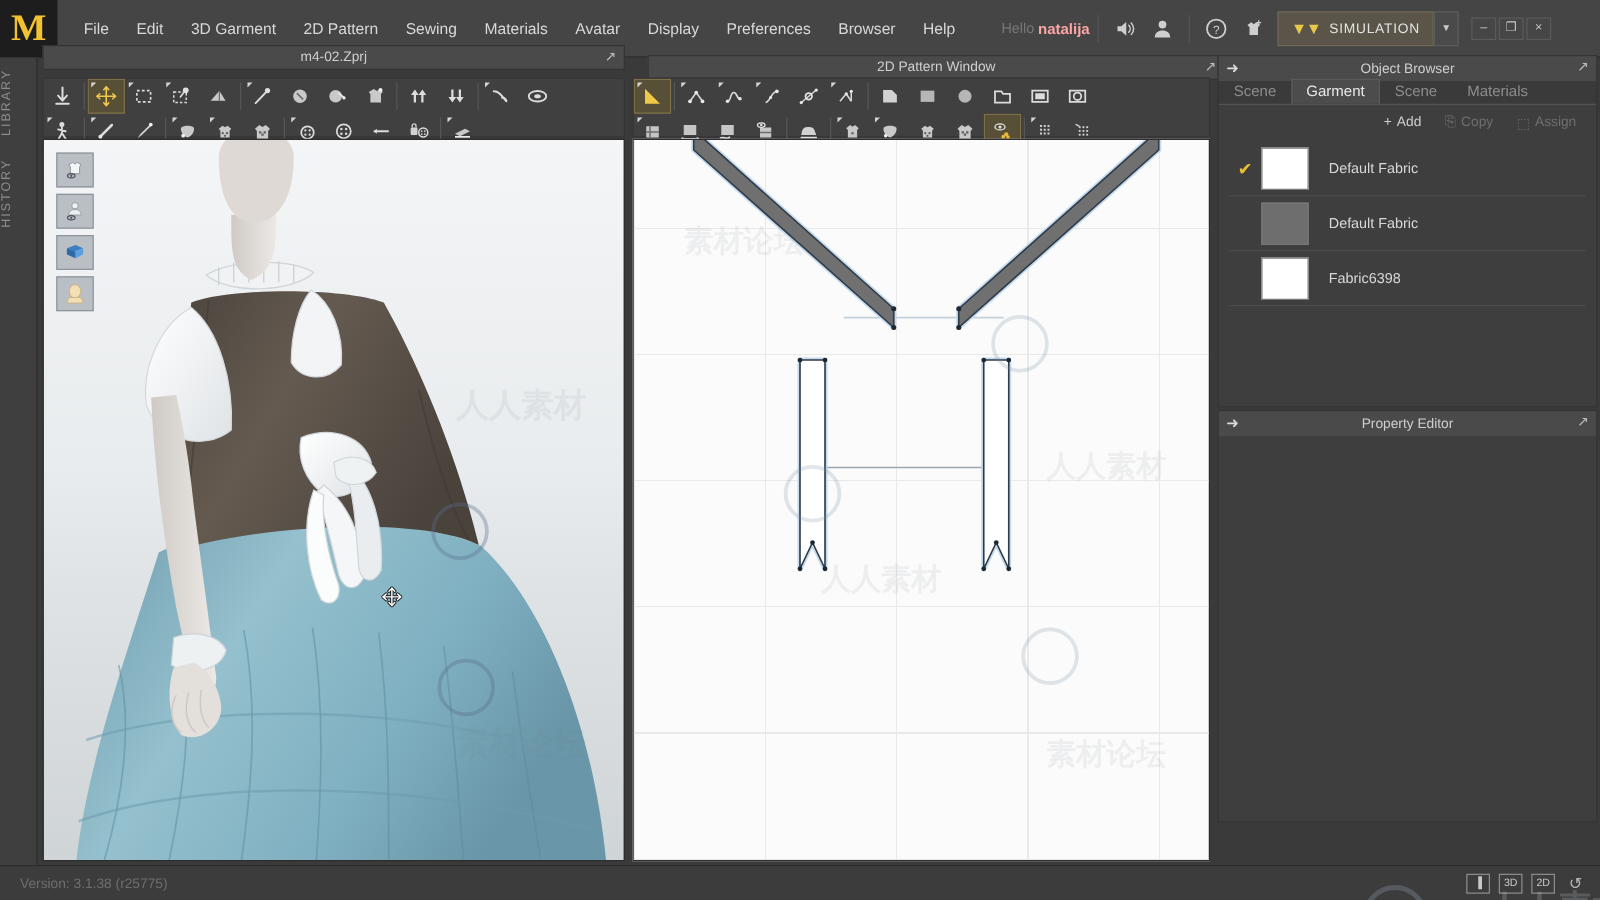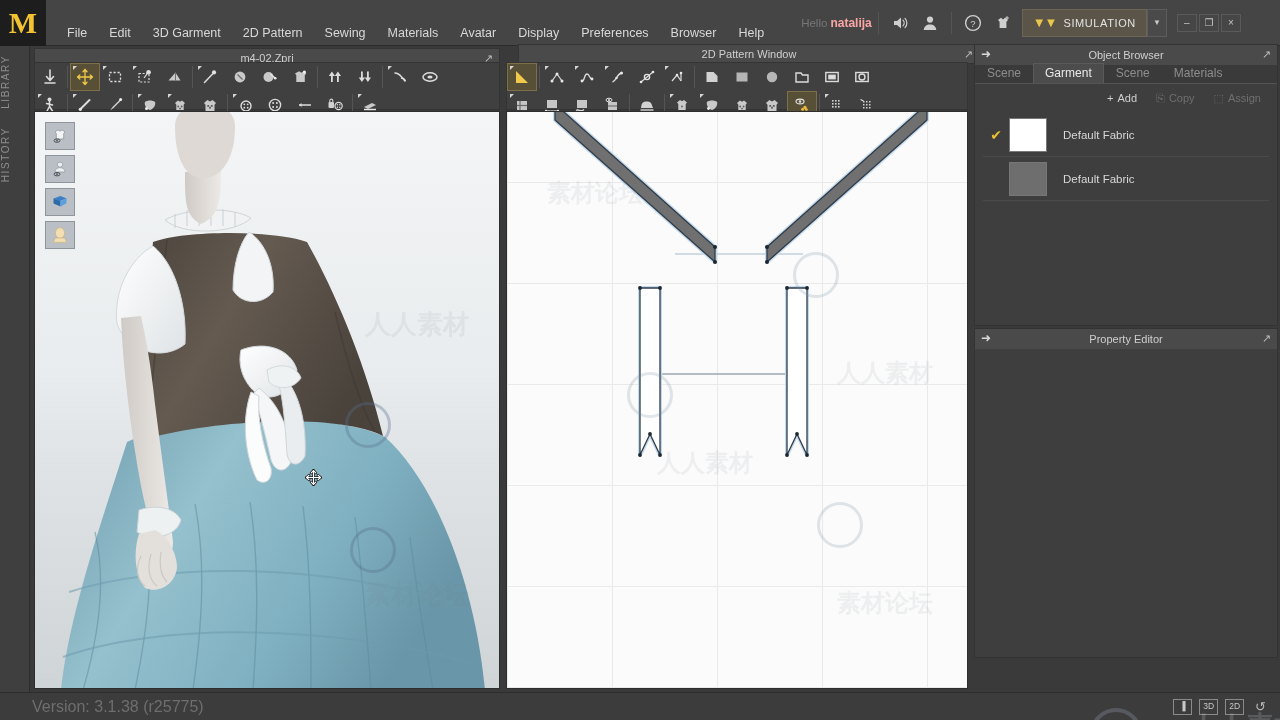--- a/index.html
+++ b/index.html
@@ -16,21 +16,21 @@
     position:absolute; left:0; top:0; width:1280px; height:46px;
     background:#454545; border-bottom:1px solid #2b2b2b;
     display:flex; align-items:center;
   }
   .logo {
     width:46px; height:46px; background:#1d1d1d;
     display:flex; align-items:center; justify-content:center;
     font-size:30px; font-weight:bold; color:#f2c230;
     font-family:"Liberation Serif", serif; line-height:1;
   }
-  .menu-items { display:flex; align-items:flex-end; height:46px; padding-left:10px; }
+  .menu-items { display:flex; align-items:center; height:46px; padding-left:10px; }
   .menu-item {
     padding:6px 11px; color:#d8d8d8; font-size:12.5px; cursor:default;
     white-space:nowrap;
   }
   .hello-wrap { display:flex; align-items:center; margin-left:26px; gap:3px; }
   .hello-label { color:#777; font-size:11.5px; }
   .hello-user { color:#fca5a5; font-size:12px; font-weight:bold; }
   .hdr-sep { width:1px; height:22px; background:#555; margin:0 6px; }
   .hdr-icon {
     width:30px; height:30px; display:flex; align-items:center; justify-content:center;
@@ -168,21 +168,21 @@
     position:absolute; left:974px; top:328px; width:304px; height:330px;
     background:#3e3e3e; border:1px solid #333;
   }
 
   
   .statusbar {
     position:absolute; left:0; bottom:0; width:1280px; height:28px;
     background:#3c3c3c; border-top:1px solid #2c2c2c;
     display:flex; align-items:center;
   }
-  .version { margin-left:32px; font-size:16px; color:#6e6e6e; }
+  .version { margin-left:16px; font-size:11px; color:#6e6e6e; }
   .sb-right { margin-left:auto; display:flex; align-items:center; gap:7px; padding-right:10px; }
   .sb-btn {
     min-width:19px; height:16px; padding:0 3px;
     border:1px solid #8a8a8a; color:#c8c8c8;
     font-size:8.5px; display:flex; align-items:center; justify-content:center;
     line-height:1; cursor:default;
   }
   .sb-reset { color:#b5b5b5; font-size:13px; padding:0 4px; }
 
   
@@ -262,21 +262,21 @@
       <div class="win-btn">❐</div>
       <div class="win-btn">×</div>
     </div>
   </div>
 
   <div class="left-rail">
     <div class="rail-tab">LIBRARY</div>
     <div class="rail-tab">HISTORY</div>
   </div>
 
-  <div class="panel-title" style="left:34px;top:48px;width:466px;">
+  <div class="panel-title" style="left:34px;top:36px;width:466px;">
     <span>m4-02.Zprj</span>
     <span class="panel-expand">↗</span>
   </div>
 
   <div class="panel-title" style="left:518px;top:44px;width:462px;">
     <span>2D Pattern Window</span>
     <span class="panel-expand">↗</span>
   </div>
 
   <div class="toolbar" style="left:34px;top:62px;width:466px;height:48px;">
@@ -877,20 +877,25 @@
       <div class="fab-row">
         <span class="fab-check">✔</span>
         <span class="fab-sw" style="background:#ffffff;"></span>
         <span class="fab-name">Default Fabric</span>
       </div>
       <div class="fab-row">
         <span class="fab-check"></span>
         <span class="fab-sw" style="background:#6e6e6e;"></span>
         <span class="fab-name">Default Fabric</span>
       </div>
+      <div class="fab-row">
+        <span class="fab-check"></span>
+        <span class="fab-sw" style="background:#ffffff;"></span>
+        <span class="fab-name">Fabric6398</span>
+      </div>
     </div>
   </div>
 
   <div class="prop-editor">
     <div class="panel-title" style="left:0;top:0;width:100%;border:none;background:#4a4a4a;">
       <span class="panel-arrow">➜</span>
       <span>Property Editor</span>
       <span class="panel-expand">↗</span>
     </div>
   </div>

